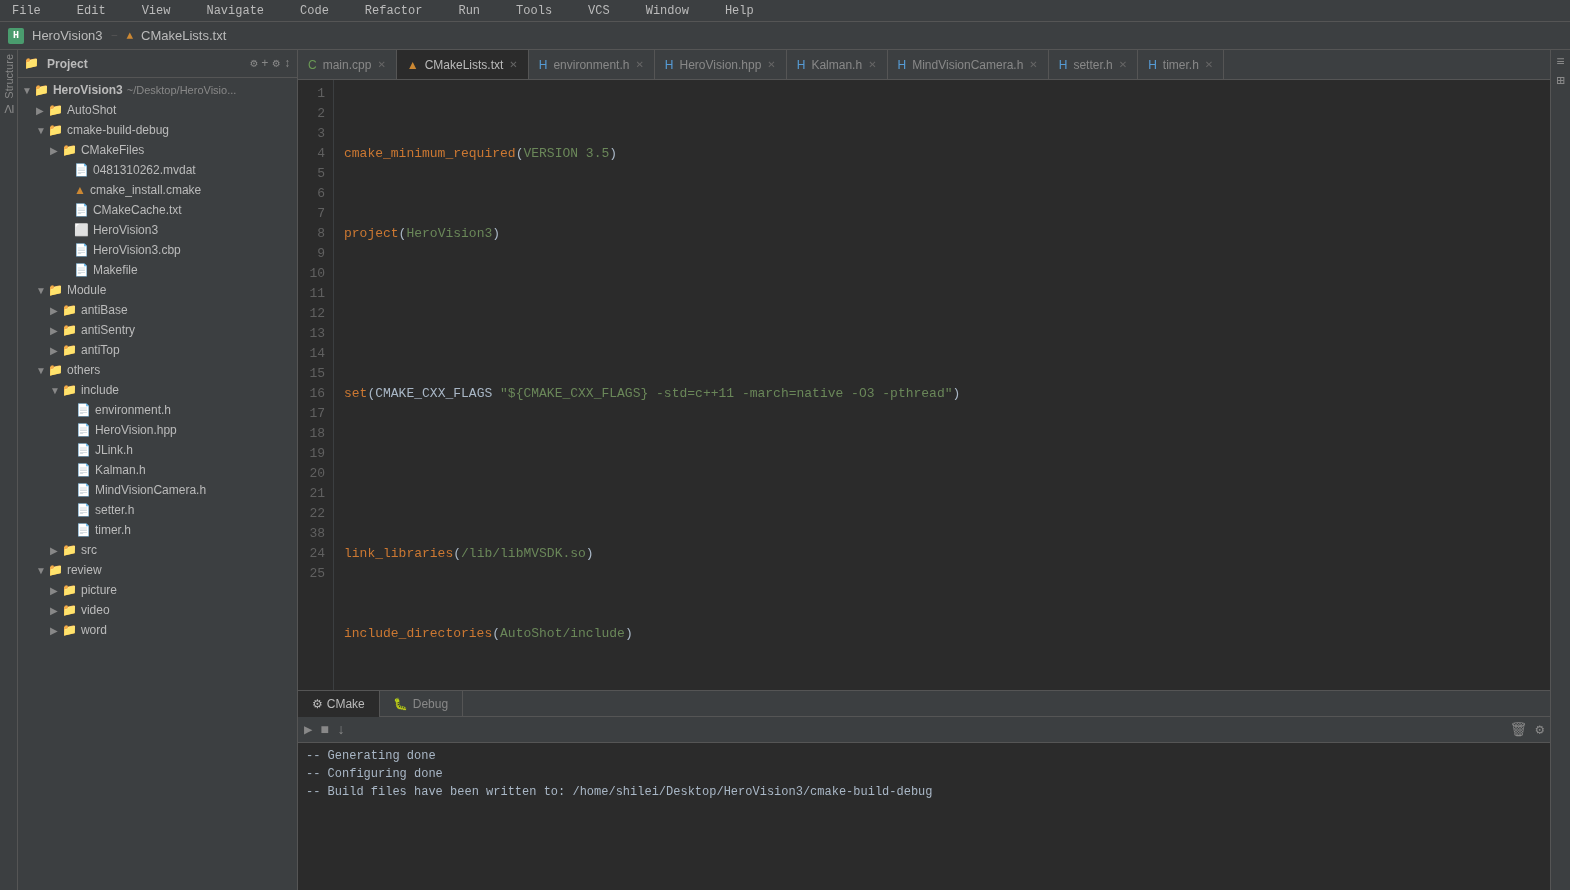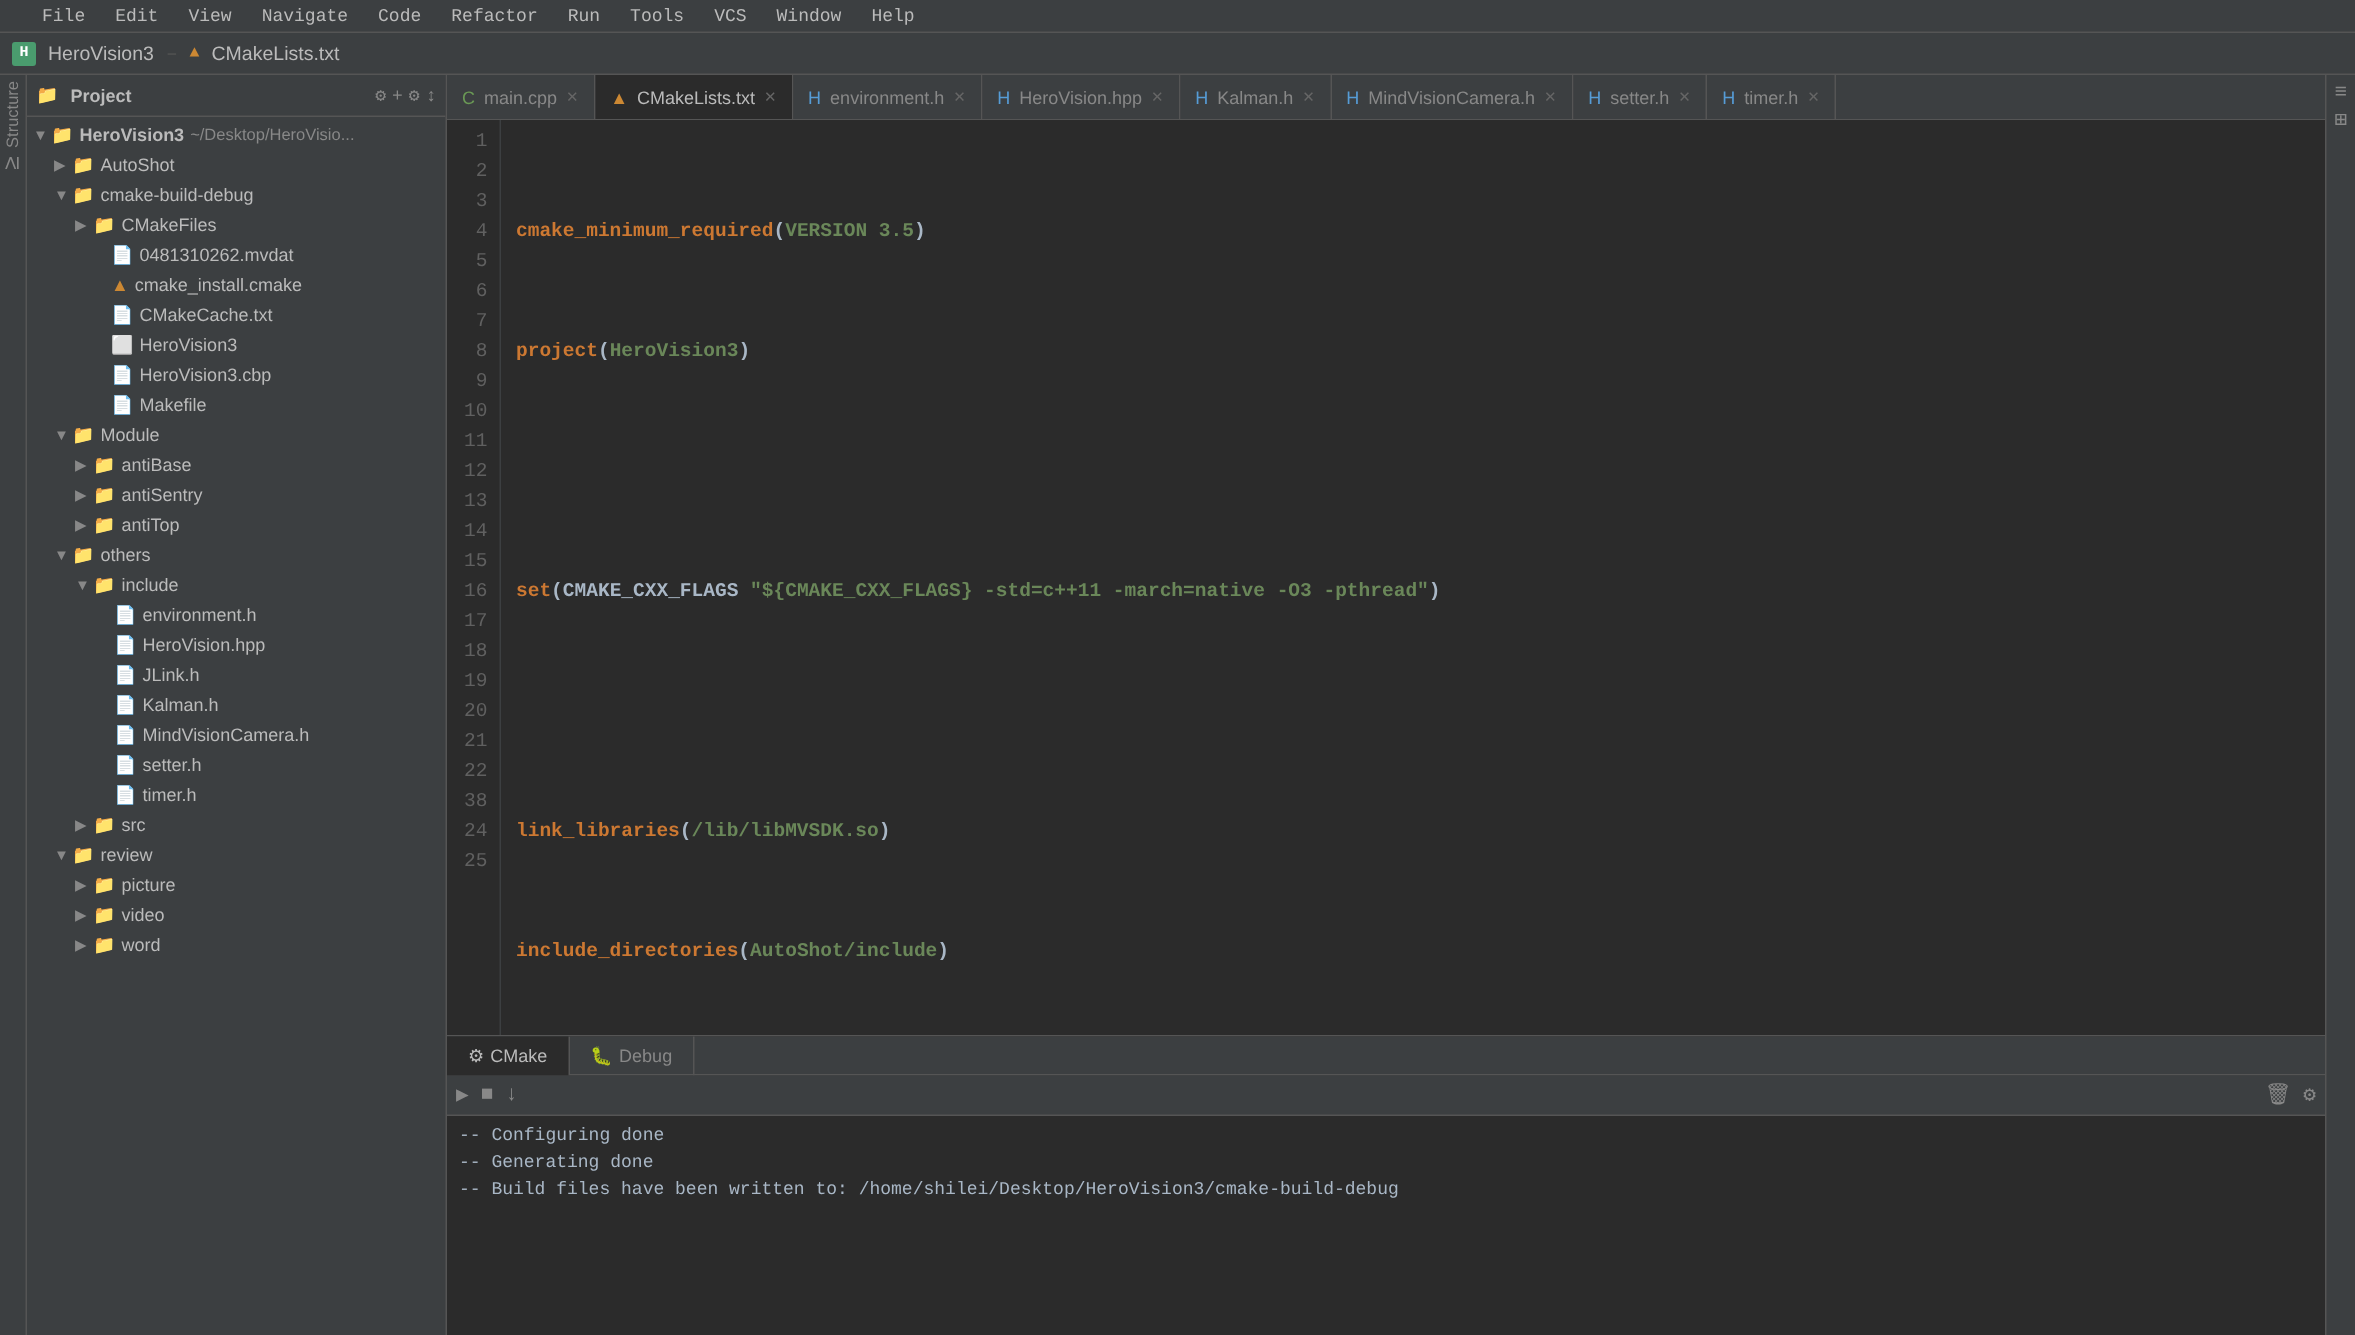--- a/index.html
+++ b/index.html
@@ -13,22 +13,22 @@
       display: flex;
       flex-direction: column;
     }
 
     
     .menu-bar {
       background: #3c3f41;
       display: flex;
       align-items: center;
       height: 22px;
-      padding: 0 20px;
-      gap: 4px;
+      padding: 0 4px;
+      gap: 20px;
       flex-shrink: 0;
       border-bottom: 1px solid #555;
     }
     .menu-item {
       color: #bbbbbb;
       padding: 0 8px;
       height: 100%;
       display: flex;
       align-items: center;
       font-size: 12px;
@@ -186,21 +186,20 @@
       flex: 1;
       padding: 4px 0 4px 10px;
       line-height: 20px;
       font-size: 13px;
       white-space: pre;
     }
     .code-line {
       height: 20px;
       display: flex;
       align-items: center;
-      font-weight: bold;
     }
 
     
     .kw { color: #cc7832; } 
     .str { color: #6a8759; }
     .cmake-arg { color: #6a8759; }
     .plain { color: #a9b7c6; }
 
     
     .bottom-panel {
@@ -612,22 +611,22 @@
       </div>
       <div class="bottom-toolbar">
         <span class="bottom-toolbar-btn">▶</span>
         <span class="bottom-toolbar-btn">■</span>
         <span class="bottom-toolbar-btn">↓</span>
         <span style="flex:1;"></span>
         <span class="bottom-toolbar-btn">🗑</span>
         <span class="bottom-toolbar-btn">⚙</span>
       </div>
       <div class="bottom-content">
+        <div class="normal-line">-- Generating done</div>
         <div class="normal-line">-- Configuring done</div>
-        <div class="normal-line">-- Generating done</div>
         <div class="normal-line">-- Build files have been written to: /home/shilei/Desktop/HeroVision3/cmake-build-debug</div>
         <div class="normal-line">&nbsp;</div>
       </div>
     </div>
 
   </div>
 
   <div class="right-tabs">
     <span style="color:#888;font-size:14px;cursor:pointer;">≡</span>
     <span style="color:#888;font-size:14px;cursor:pointer;">⊞</span>

